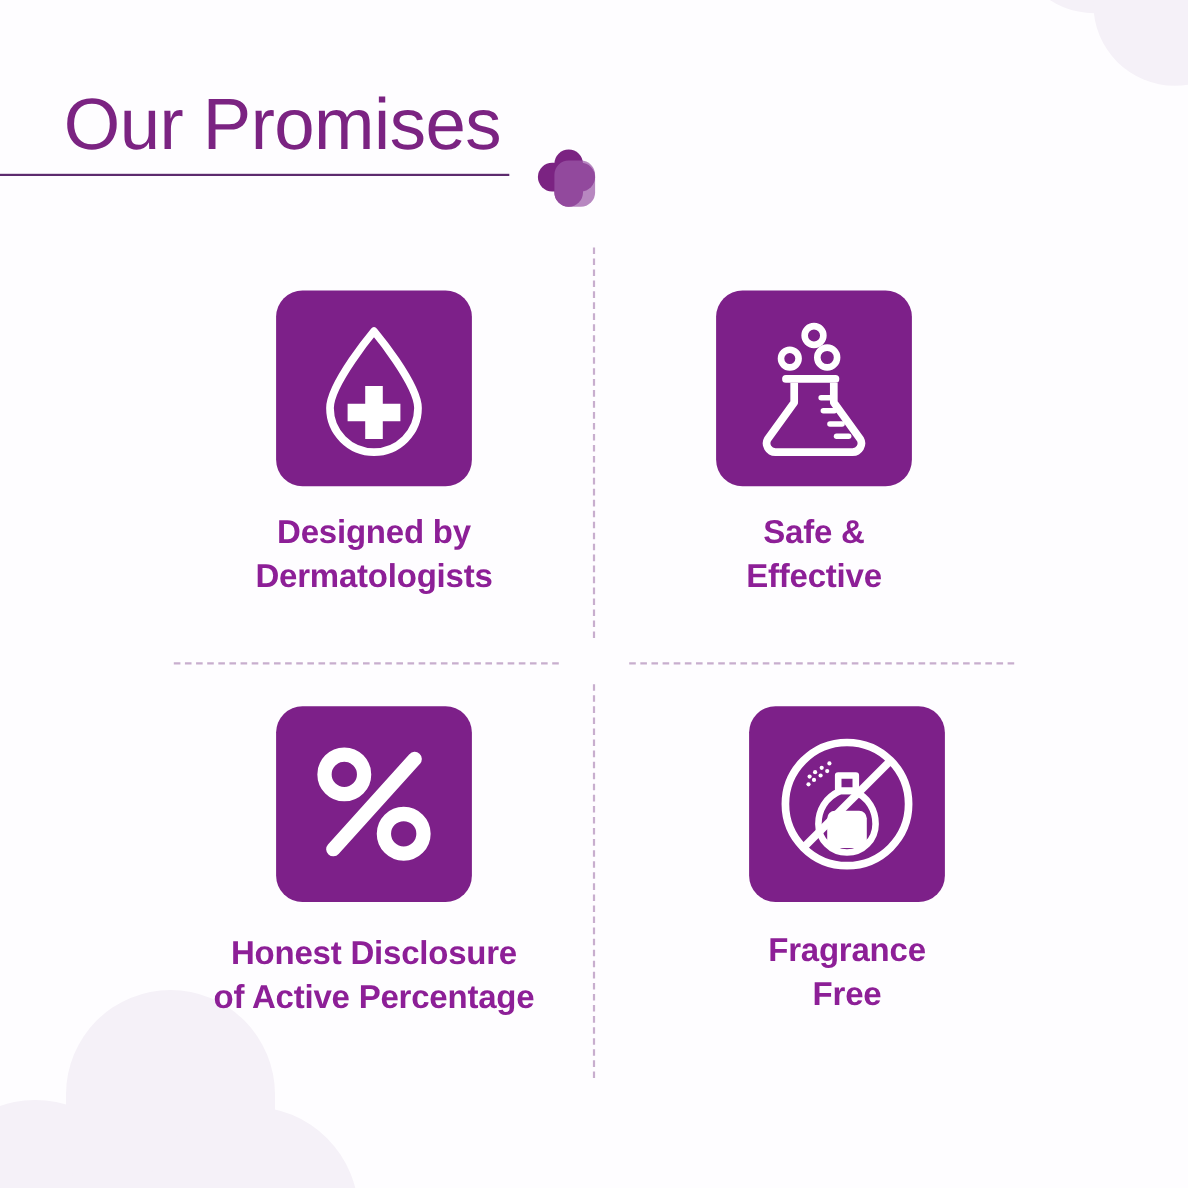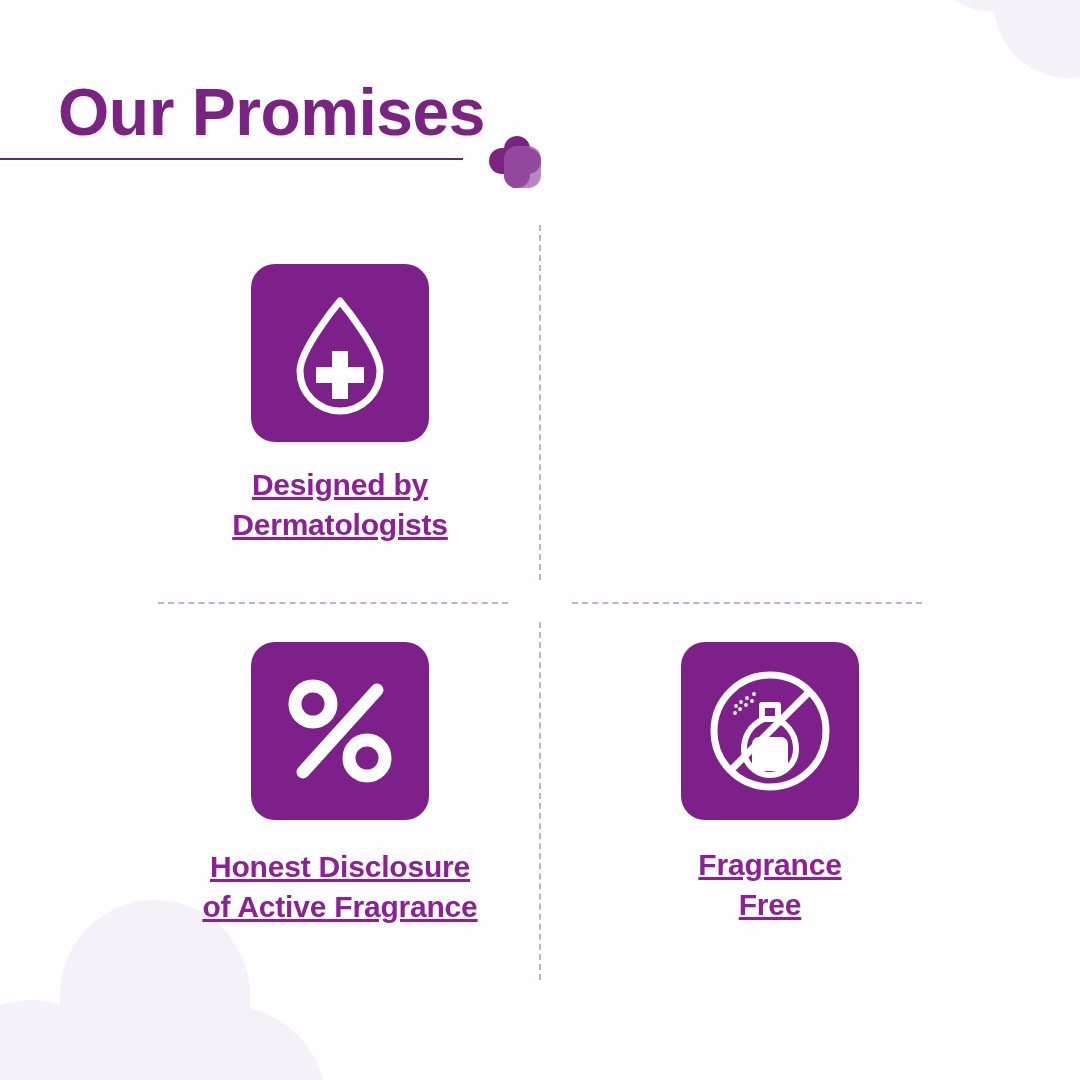--- a/index.html
+++ b/index.html
@@ -63,21 +63,21 @@
     position: absolute;
     left: 0;
     top: 72px;
     width: 600px;
   }
   .title {
     margin: 0;
     padding: 0 0 0 58px;
     font-size: 66px;
     line-height: 80px;
-    font-weight: bold;
+    font-weight: normal;
     letter-spacing: -0.5px;
     color: #7b2382;
     white-space: nowrap;
   }
   .title-rule {
     position: absolute;
     left: 0;
     top: 86px;
     width: 463px;
     height: 2px;
@@ -161,21 +161,20 @@
 
   .cell-label {
     margin: 0;
     padding-top: 23px;
     font-size: 30px;
     line-height: 40px;
     font-weight: bold;
     color: #8d1f97;
     letter-spacing: -0.2px;
     white-space: pre-line;
-    text-decoration: underline;
   }
   .cell.c1 .cell-label { color: #8d1f97; }
   .cell.c3 .cell-label { padding-top: 27px; }
   .cell.c4 .cell-label { padding-top: 25px; }
 </style>
 </head>
 <body>
 
 <div class="poster">
 
@@ -211,31 +210,48 @@
       <div class="tile">
         <svg width="124" height="124" viewBox="0 0 124 124">
           <path d="M62 10 C62 10 22 58 22 80 a40 40 0 0 0 80 0 C102 58 62 10 62 10 Z" fill="none" stroke="#ffffff" stroke-width="7" stroke-linejoin="round"></path>
           <path d="M54 60 h16 v16 h16 v16 h-16 v16 h-16 v-16 h-16 v-16 h16 Z" fill="#ffffff"></path>
         </svg>
       </div>
       <p class="cell-label">Designed by
 Dermatologists</p>
     </div>
 
+    <div class="cell c2">
+      <div class="tile">
+        <svg width="124" height="124" viewBox="0 0 124 124">
+          <circle cx="62" cy="14" r="8.5" fill="none" stroke="#ffffff" stroke-width="6"></circle>
+          <circle cx="40" cy="35" r="8" fill="none" stroke="#ffffff" stroke-width="6"></circle>
+          <circle cx="74" cy="34" r="9" fill="none" stroke="#ffffff" stroke-width="6"></circle>
+          <rect x="33" y="50" width="52" height="7" rx="3.5" fill="#ffffff"></rect>
+          <path d="M44 57 v18 L20 108 a8 8 0 0 0 7 12 h70 a8 8 0 0 0 7 -12 L80 75 V57" fill="none" stroke="#ffffff" stroke-width="7" stroke-linejoin="round"></path>
+          <rect x="66" y="68" width="14" height="5" rx="2.5" fill="#ffffff"></rect>
+          <rect x="68" y="80" width="15" height="5" rx="2.5" fill="#ffffff"></rect>
+          <rect x="74" y="92" width="16" height="5" rx="2.5" fill="#ffffff"></rect>
+          <rect x="80" y="103" width="16" height="5" rx="2.5" fill="#ffffff"></rect>
+        </svg>
+      </div>
+      <p class="cell-label">Safe &amp;
+Effective</p>
+    </div>
 
     <div class="cell c3">
       <div class="tile">
         <svg width="110" height="110" viewBox="0 0 110 110">
           <circle cx="28" cy="28" r="18" fill="none" stroke="#ffffff" stroke-width="13"></circle>
           <circle cx="82" cy="82" r="18" fill="none" stroke="#ffffff" stroke-width="13"></circle>
           <line x1="92" y1="14" x2="18" y2="96" stroke="#ffffff" stroke-width="13" stroke-linecap="round"></line>
         </svg>
       </div>
       <p class="cell-label">Honest Disclosure
-of Active Fragrance</p>
+of Active Percentage</p>
     </div>
 
     <div class="cell c4">
       <div class="tile">
         <svg width="128" height="128" viewBox="0 0 128 128">
           <circle cx="64" cy="64" r="56" fill="none" stroke="#ffffff" stroke-width="7"></circle>
           <line x1="25" y1="103" x2="103" y2="25" stroke="#ffffff" stroke-width="7"></line>
           <path d="M56 38 h16 v14 h-16 Z" fill="none" stroke="#ffffff" stroke-width="6" stroke-linejoin="round"></path>
           <path d="M58 52 C44 58 38 70 38 82 a26 26 0 0 0 52 0 c0 -12 -6 -24 -20 -30 Z" fill="none" stroke="#ffffff" stroke-width="6" stroke-linejoin="round"></path>
           <rect x="46" y="70" width="36" height="34" rx="7" fill="#ffffff"></rect>

